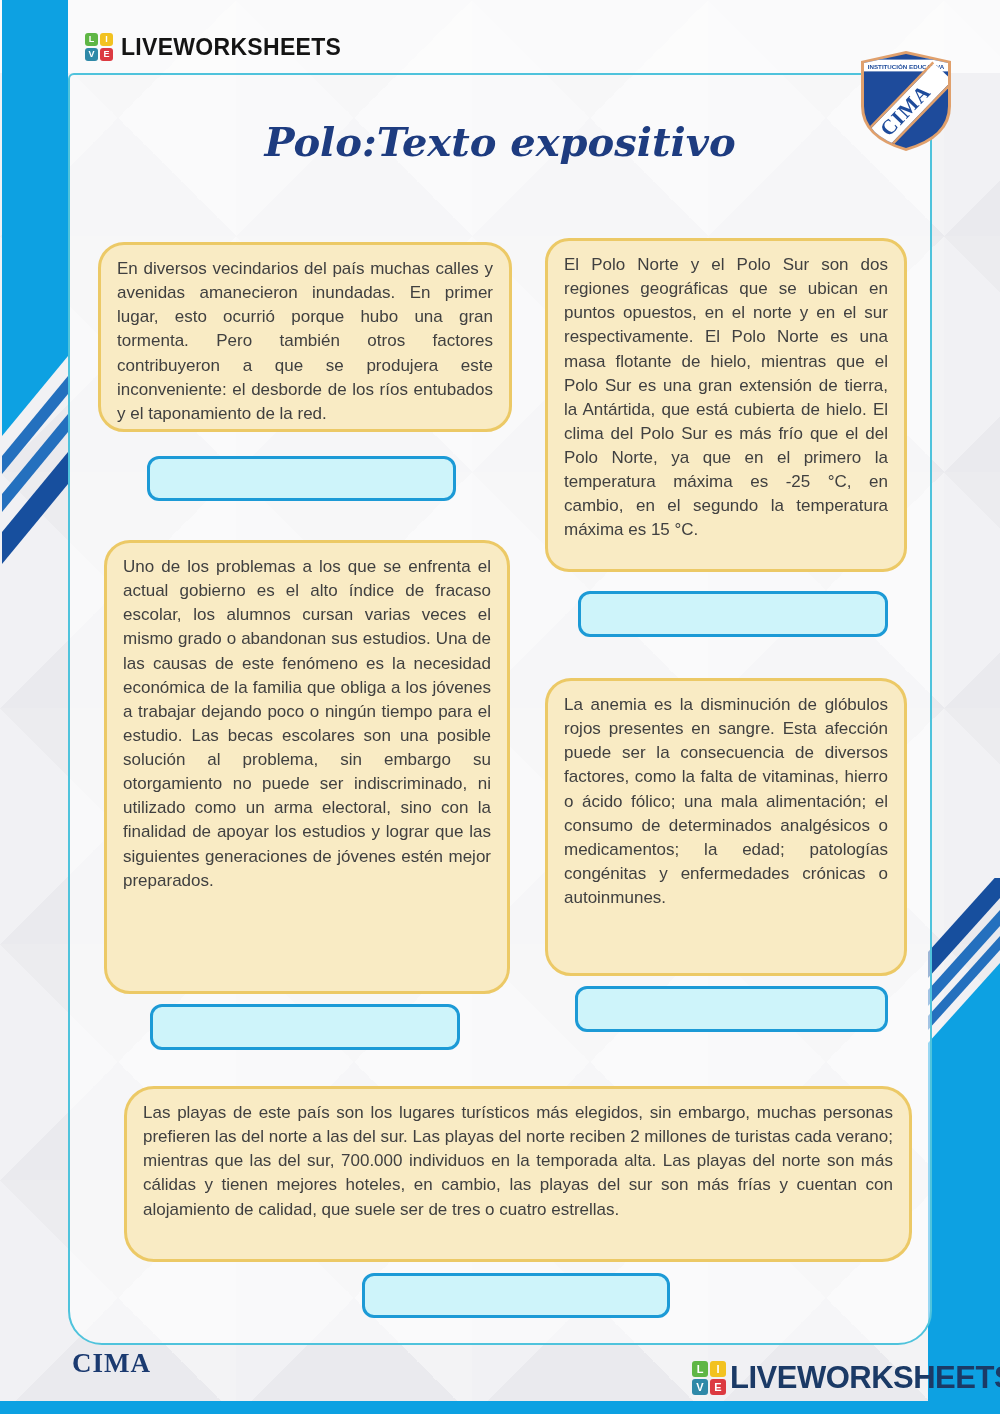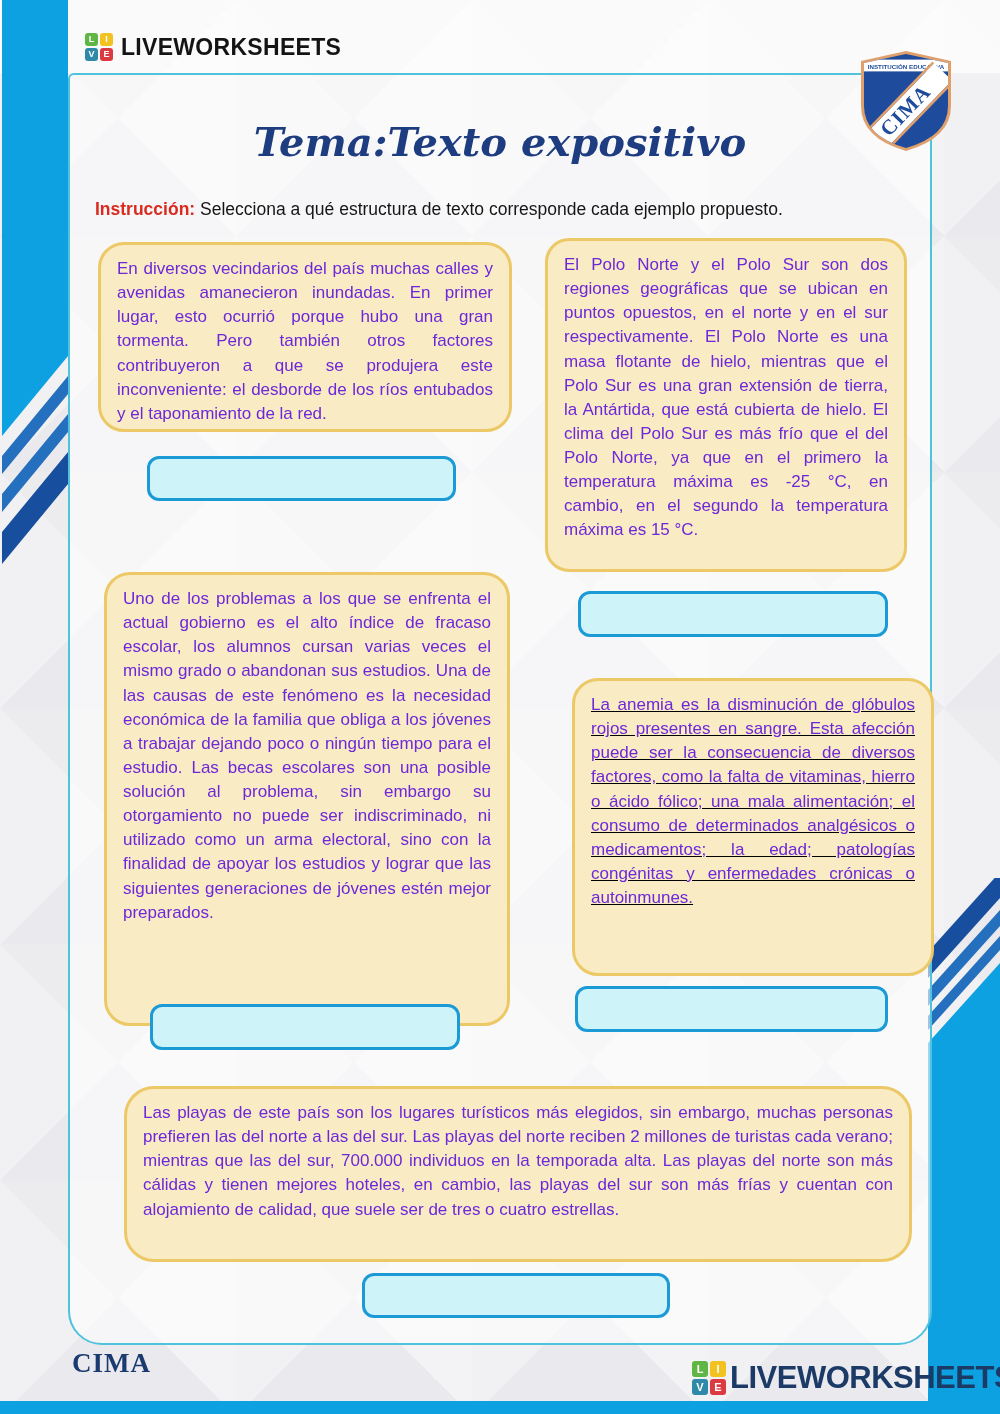--- a/index.html
+++ b/index.html
@@ -40,21 +40,21 @@
     font-size:40px; color:#1E3C80;
   }
   .instruction { position:absolute; left:95px; top:199px; width:790px;
     font-size:17.5px; color:#151515; }
   .instruction .red { color:#D92B1F; font-weight:700; }
   
   .passage-box {
     position:absolute; background:#F9EBC4; border:3px solid #ECC966;
     border-radius:26px; padding:12px 16px; overflow:hidden;
   }
-  .passage-box p { font-size:17px; line-height:1.42; color:#6d28d9; text-align:justify; }
+  .passage-box p { font-size:17px; line-height:1.42; color:#404040; text-align:justify; }
   
   .answer-input {
     position:absolute; background:#CEF4FA; border:3px solid #1C9AD6;
     border-radius:12px; font-size:18px; padding:0 10px; color:#155a74; outline:none;
     font-family:"Liberation Sans", sans-serif;
   }
   
   .footer-school { position:absolute; left:72px; top:1348px;
     font-family:"Liberation Serif", serif; font-weight:700; font-size:27px;
     color:#1B3A70; letter-spacing:1px; }
@@ -110,37 +110,36 @@
       <text x="48" y="20.5" font-size="6.2" font-weight="bold" text-anchor="middle" fill="#1E4B9B" font-family="Liberation Sans, sans-serif">INSTITUCIÓN EDUCATIVA</text>
       <g transform="rotate(-46 48 63)">
         <rect x="-6" y="50" width="108" height="25" fill="#ffffff"></rect>
         <rect x="-6" y="47.5" width="108" height="2.5" fill="#E0A06C"></rect>
         <rect x="-6" y="75" width="108" height="2.5" fill="#E0A06C"></rect>
         <text x="48" y="69" font-size="21" font-weight="bold" text-anchor="middle" fill="#1E4B9B" font-family="Liberation Serif, serif" letter-spacing="1">CIMA</text>
       </g>
     </g>
   </svg>
 
-  <div class="script-title">Tema:Texto expositivo</div>
+  <div class="script-title">Polo:Texto expositivo</div>
 
-  <div class="instruction"><span class="red">Instrucción:</span><span> Selecciona a qué estructura de texto corresponde cada ejemplo propuesto.</span></div>
 
   <div class="passage-box" style="left:98px; top:242px; width:414px; height:190px;">
     <p>En diversos vecindarios del país muchas calles y avenidas amanecieron inundadas. En primer lugar, esto ocurrió porque hubo una gran tormenta. Pero también otros factores contribuyeron a que se produjera este inconveniente: el desborde de los ríos entubados y el taponamiento de la red.</p>
   </div>
 
   <div class="passage-box" style="left:545px; top:238px; width:362px; height:334px;border-radius:24px;">
     <p>El Polo Norte y el Polo Sur son dos regiones geográficas que se ubican en puntos opuestos, en el norte y en el sur respectivamente. El Polo Norte es una masa flotante de hielo, mientras que el Polo Sur es una gran extensión de tierra, la Antártida, que está cubierta de hielo. El clima del Polo Sur es más frío que el del Polo Norte, ya que en el primero la temperatura máxima es -25 °C, en cambio, en el segundo la temperatura máxima es 15 °C.</p>
   </div>
 
-  <div class="passage-box" style="left:104px; top:572px; width:406px; height:454px;">
+  <div class="passage-box" style="left:104px; top:540px; width:406px; height:454px;">
     <p>Uno de los problemas a los que se enfrenta el actual gobierno es el alto índice de fracaso escolar, los alumnos cursan varias veces el mismo grado o abandonan sus estudios. Una de las causas de este fenómeno es la necesidad económica de la familia que obliga a los jóvenes a trabajar dejando poco o ningún tiempo para el estudio. Las becas escolares son una posible solución al problema, sin embargo su otorgamiento no puede ser indiscriminado, ni utilizado como un arma electoral, sino con la finalidad de apoyar los estudios y lograr que las siguientes generaciones de jóvenes estén mejor preparados.</p>
   </div>
 
-  <div class="passage-box" style="left:572px; top:678px; width:362px; height:298px;text-decoration:underline;">
+  <div class="passage-box" style="left:545px; top:678px; width:362px; height:298px;">
     <p>La anemia es la disminución de glóbulos rojos presentes en sangre. Esta afección puede ser la consecuencia de diversos factores, como la falta de vitaminas, hierro o ácido fólico; una mala alimentación; el consumo de determinados analgésicos o medicamentos; la edad; patologías congénitas y enfermedades crónicas o autoinmunes.</p>
   </div>
 
   <div class="passage-box" style="left:124px; top:1086px; width:788px; height:176px; border-radius:30px;">
     <p>Las playas de este país son los lugares turísticos más elegidos, sin embargo, muchas personas prefieren las del norte a las del sur. Las playas del norte reciben 2 millones de turistas cada verano; mientras que las del sur, 700.000 individuos en la temporada alta. Las playas del norte son más cálidas y tienen mejores hoteles, en cambio, las playas del sur son más frías y cuentan con alojamiento de calidad, que suele ser de tres o cuatro estrellas.</p>
   </div>
 
   <input class="answer-input" style="left: 147px; top: 456px; width: 309px; height: 45px;" value="">
   <input class="answer-input" style="left: 578px; top: 591px; width: 310px; height: 46px;" value="">
   <input class="answer-input" style="left: 575px; top: 986px; width: 313px; height: 46px;" value="">

